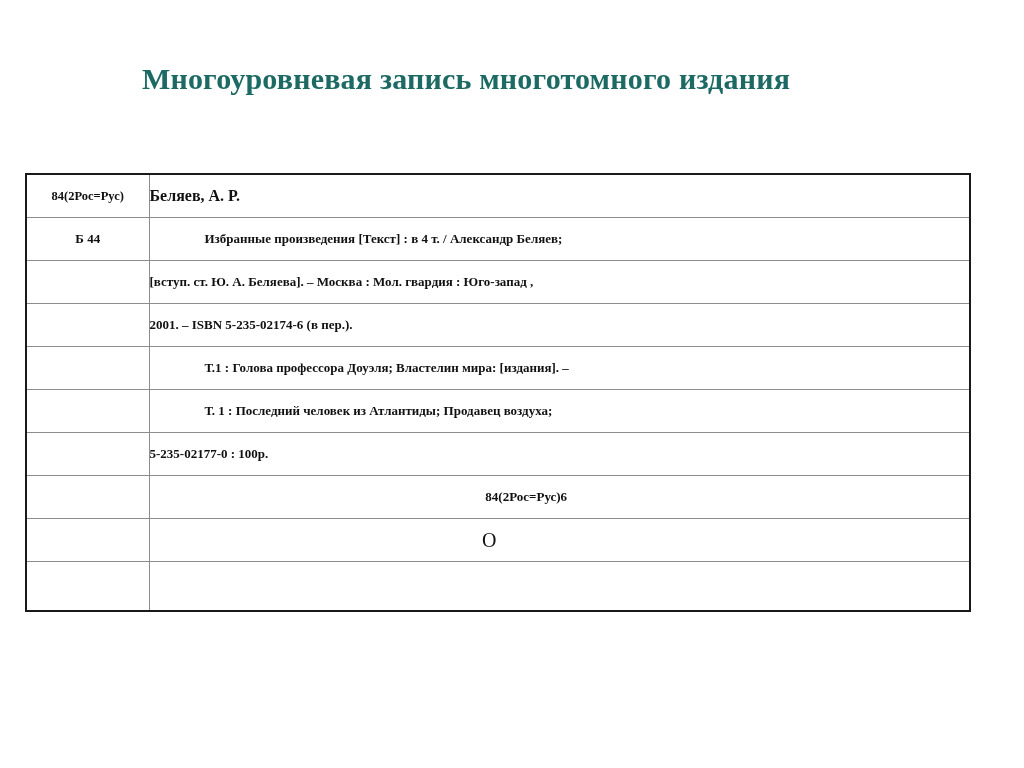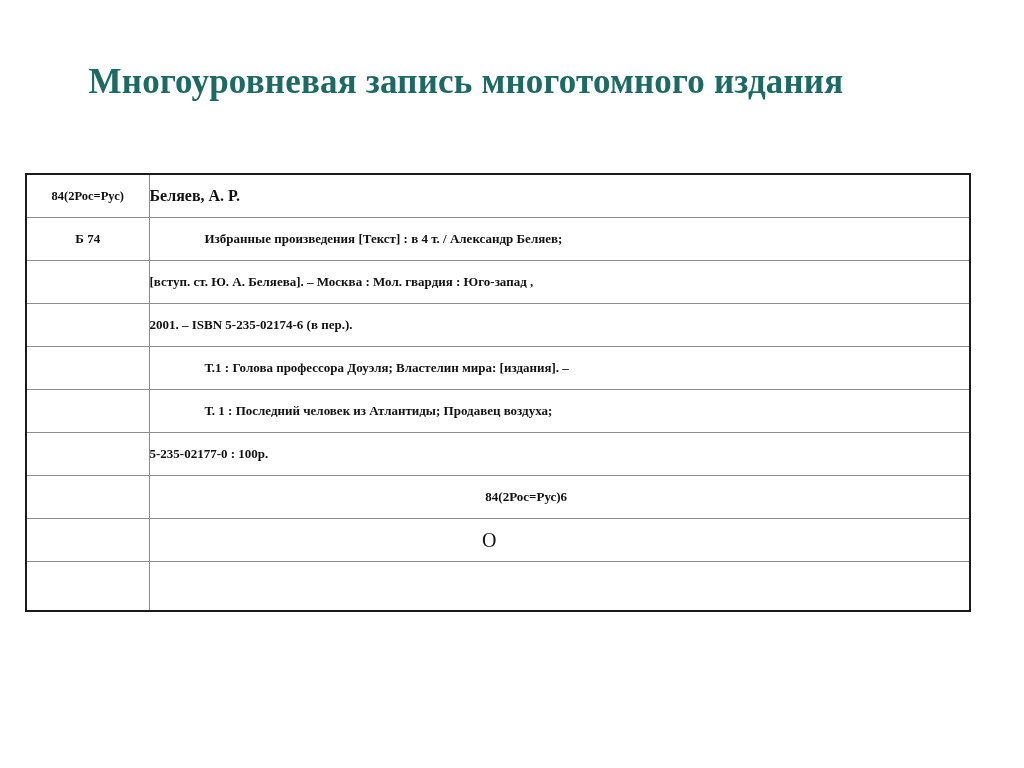--- a/index.html
+++ b/index.html
@@ -25,21 +25,21 @@
     background: #ffffff;
   }
 
   .slide-title {
     position: absolute;
     left: 0;
     top: 62px;
     width: 932px;
     text-align: center;
     font-family: "Liberation Serif", "DejaVu Serif", serif;
-    font-size: 35px;
+    font-size: 30px;
     font-weight: bold;
     color: #1c6a63;
     letter-spacing: 0.2px;
     white-space: nowrap;
   }
 
   .record-table-wrap {
     position: absolute;
     left: 25px;
     top: 173px;
@@ -129,21 +129,21 @@
         <col class="col-body">
       </colgroup>
       <tbody>
 
         <tr>
           <td class="cell-index small">84(2Рос=Рус)</td>
           <td class="cell-body lead">Беляев, А. Р.</td>
         </tr>
 
         <tr>
-          <td class="cell-index">Б 74</td>
+          <td class="cell-index">Б 44</td>
           <td class="cell-body indent">Избранные произведения [Текст] : в 4 т.  /  Александр Беляев;</td>
         </tr>
 
         <tr>
           <td class="cell-index"></td>
           <td class="cell-body">[вступ. ст. Ю. А. Беляева].  –  Москва :  Мол.  гвардия : Юго-запад ,</td>
         </tr>
 
         <tr>
           <td class="cell-index"></td>

